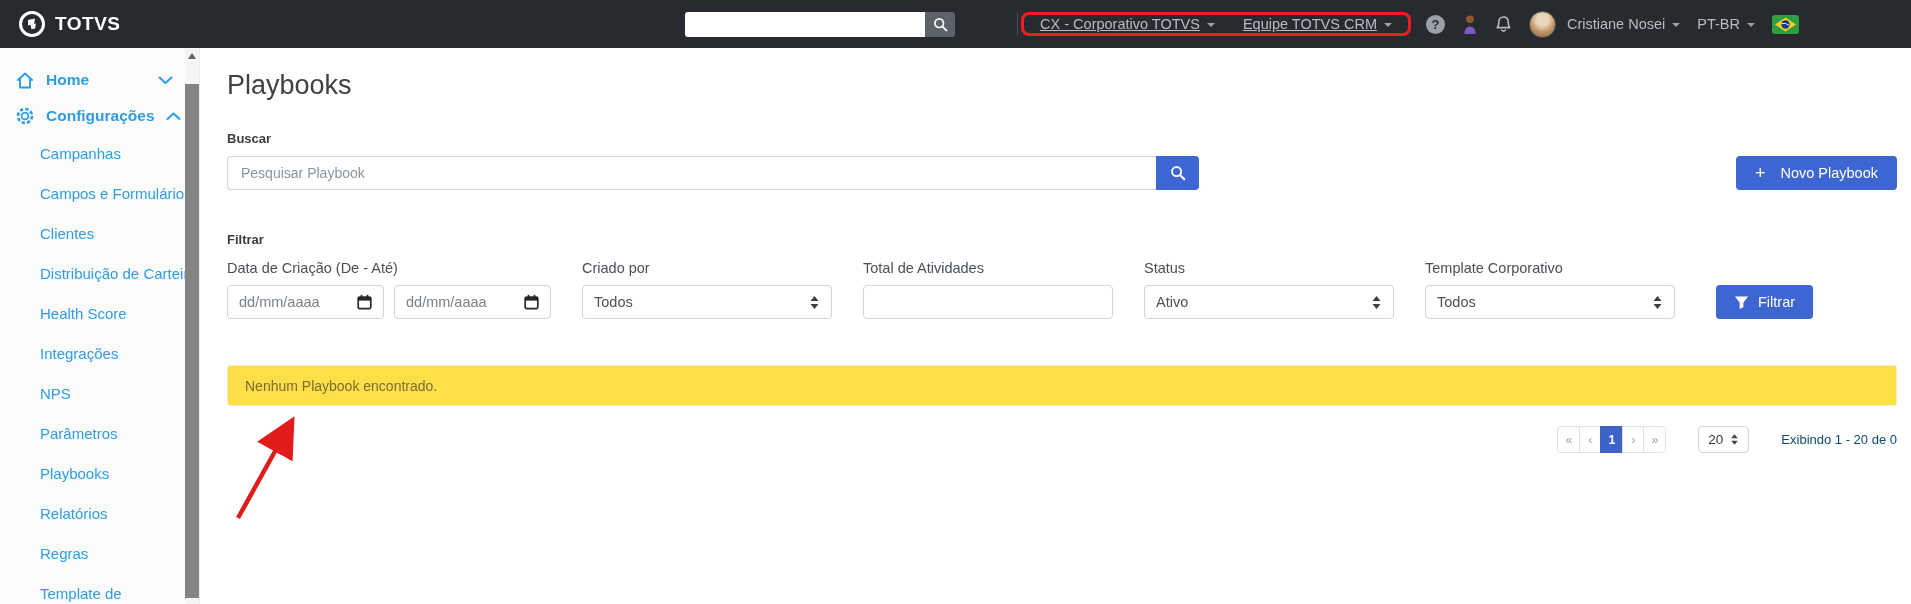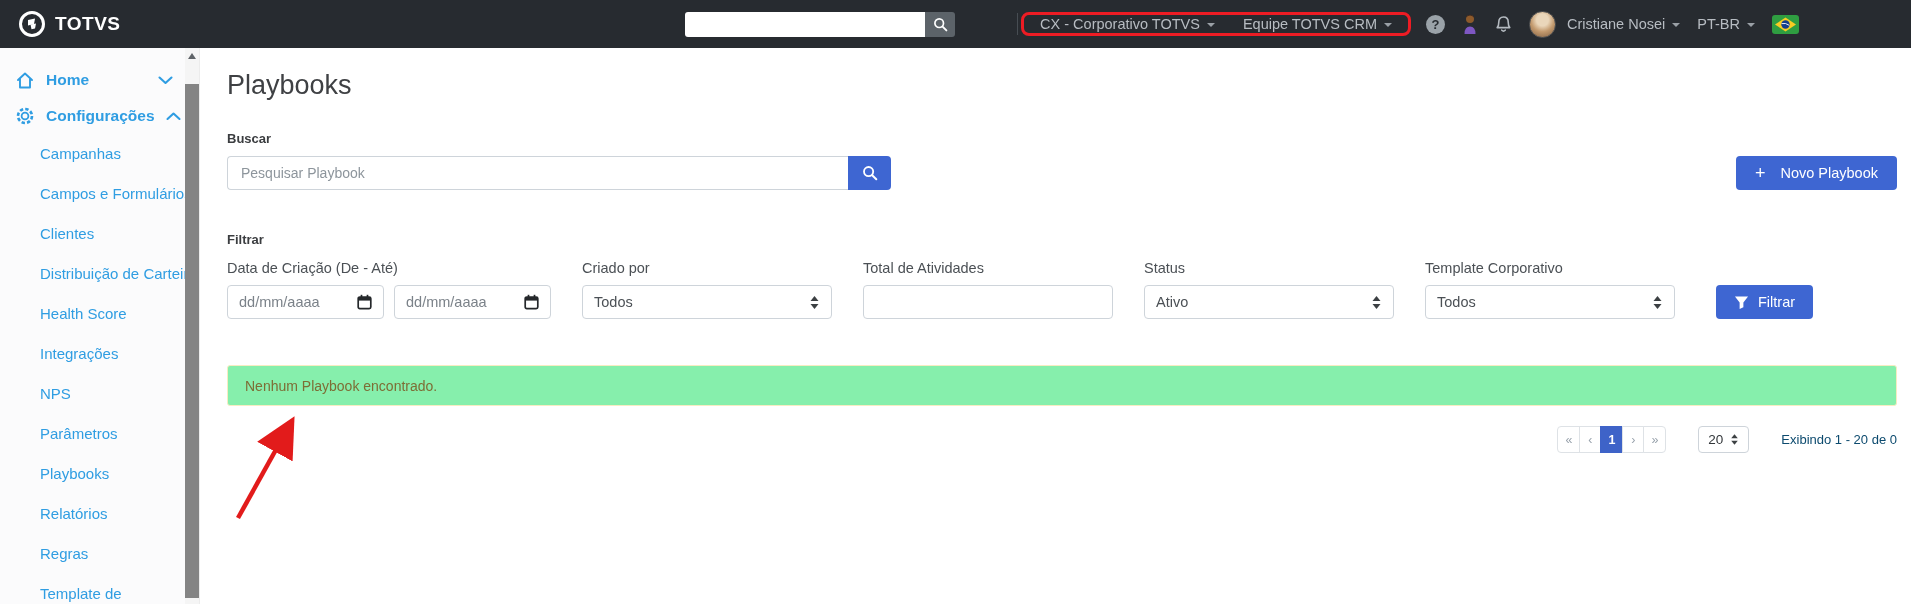--- a/index.html
+++ b/index.html
@@ -11,21 +11,21 @@
             color:#b7bcc2; font-size:14.5px; }
   .logo { display:flex; align-items:center; gap:9px; margin-left:18px; }
   .logo-text { color:#fff; font-weight:bold; font-size:19px; letter-spacing:.5px; }
   .tb-search { margin-left:auto; display:flex; height:25px; width:270px; }
   .tb-search input { flex:1; border:none; border-radius:3px 0 0 3px; padding:0 9px;
                      font-size:13px; outline:none; color:#333; }
   .tb-search-btn { width:30px; background:#5c6369; border:none; border-radius:0 3px 3px 0;
                    display:flex; align-items:center; justify-content:center; cursor:pointer; }
   .tb-divider { width:1px; height:22px; background:#474d53; margin-left:62px; }
   .red-box { border:3px solid #ed1c24; border-radius:8px; height:24px; margin-left:3px;
-             display:flex; align-items:center; gap:28px; padding:0 16px; }
+             display:flex; align-items:center; gap:28px; padding:0 16px;text-decoration:underline; }
   .tb-drop { display:flex; align-items:center; gap:7px; cursor:pointer; white-space:nowrap; }
   .caret-dn { width:0; height:0; border-left:4px solid transparent; border-right:4px solid transparent;
               border-top:4.5px solid #9aa0a6; margin-top:2px; }
   .tb-icons { display:flex; align-items:center; gap:17px; margin-left:15px; }
   .help-circle { width:19px; height:19px; border-radius:50%; background:#9aa2a8; color:#272b30;
                  font-weight:bold; font-size:13px; display:flex; align-items:center; justify-content:center; }
   .avatar { width:27px; height:27px; border-radius:50%;
             background:radial-gradient(circle at 50% 32%, #ead6ba 0 28%, #c39a6e 55%, #7f5d40 100%);
             border:1px solid #555; }
   .flag { margin-right:112px; }
@@ -48,21 +48,21 @@
               border-bottom:6px solid #5f6368; }
   .sb-thumb { position:absolute; top:36px; bottom:6px; left:0; width:14px; background:#848484; }
 
   
   .main { flex:1; background:#fff; border-left:1px solid #ececec; padding:22px 14px 0 27px;
           position:relative; }
   .page-title { font-size:27px; font-weight:normal; color:#3f4144; }
   .section-label { font-size:13px; font-weight:bold; color:#3b3d40; }
   .lbl-buscar { margin-top:30px; }
   .search-row { display:flex; justify-content:space-between; align-items:center; margin-top:10px; }
-  .search-group { display:flex; width:664px; height:34px; }
+  .search-group { display:flex; width:972px; height:34px; }
   .search-group input { flex:1; border:1px solid #ced4da; border-right:none; border-radius:4px 0 0 4px;
                         padding:0 13px; font-size:14px; color:#495057; outline:none; }
   .search-group input::placeholder, .tb-search input::placeholder { color:#8d959c; }
   .btn-blue { background:#3e66d2; color:#fff; border:none; cursor:pointer;
               display:flex; align-items:center; justify-content:center; font-size:14.5px; }
   .btn-search { width:43px; border-radius:0 4px 4px 0; }
   .btn-new { height:34px; border-radius:4px; padding:0 19px; gap:15px; }
   .btn-new .plus { font-size:18px; font-weight:normal; line-height:1; }
 
   .lbl-filtrar { margin-top:42px; }
@@ -74,21 +74,21 @@
   .dates-pair { display:flex; gap:10px; }
   .control { height:34px; border:1px solid #ced4da; border-radius:4px; background:#fff;
              display:flex; align-items:center; padding:0 11px; font-size:14.5px; color:#4b5055;
              cursor:pointer; }
   .date-ctl { flex:1; color:#7b8289; gap:23px; }
   .date-ctl .cal { margin-left:auto; display:flex; }
   .sel-ctl .updown { margin-left:auto; display:flex; }
   .txt-ctl { cursor:text; }
   .btn-filter { width:97px; height:34px; border-radius:4px; gap:9px; margin-left:41px; }
 
-  .alert { margin-top:46px; background:#86efac; border:1px solid #f7ecc2; border-radius:3px;
+  .alert { margin-top:46px; background:#fde047; border:1px solid #f7ecc2; border-radius:3px;
            height:41px; display:flex; align-items:center; padding:0 17px;
            color:#7d6d35; font-size:14px; }
 
   .arrow-svg { position:absolute; left:26px; top:358px; pointer-events:none; }
 
   .pager-row { margin-top:20px; display:flex; justify-content:flex-end; align-items:center; gap:32px; }
   .pager { display:flex; }
   .p-btn { min-width:22px; height:27px; padding:0 7px; background:#fff; border:1px solid #dee2e6;
            margin-left:-1px; color:#97a1ab; font-size:12.5px; display:flex; align-items:center;
            justify-content:center; cursor:pointer; }

